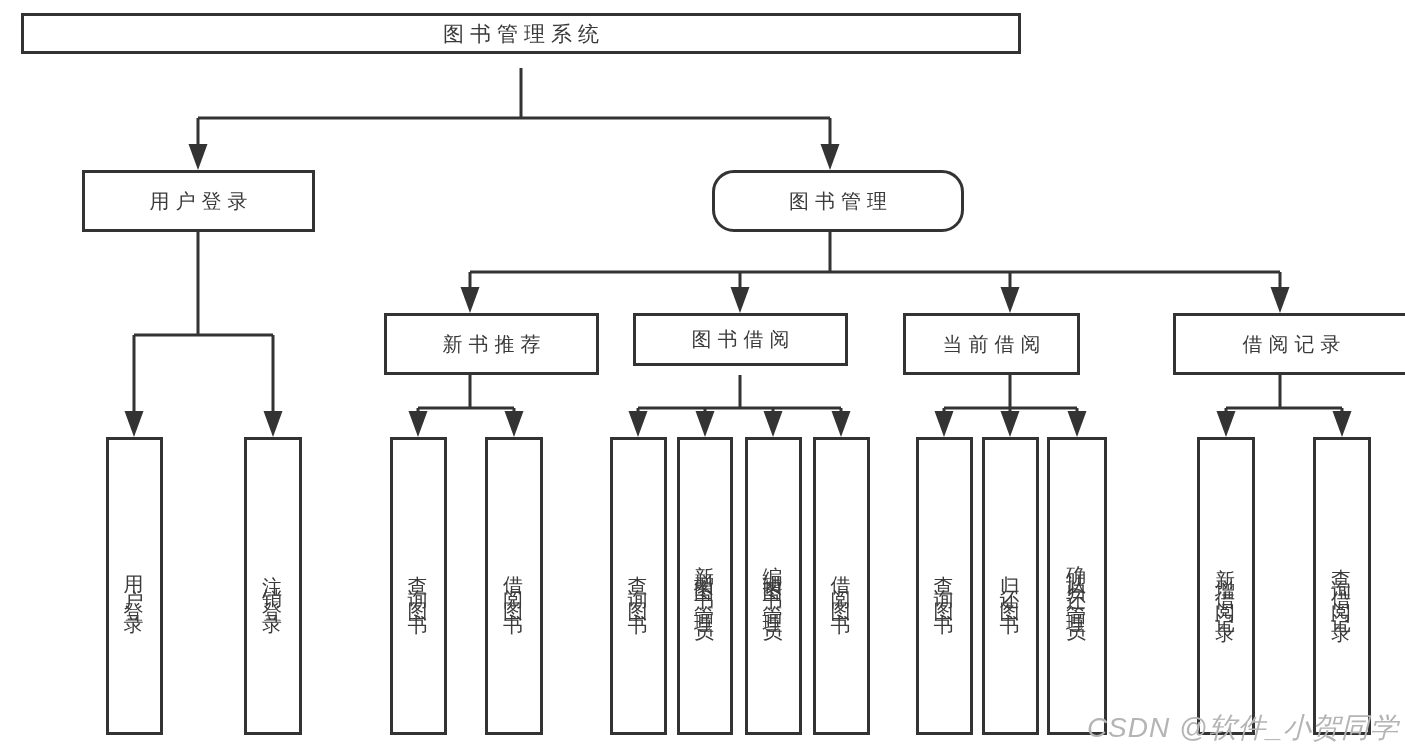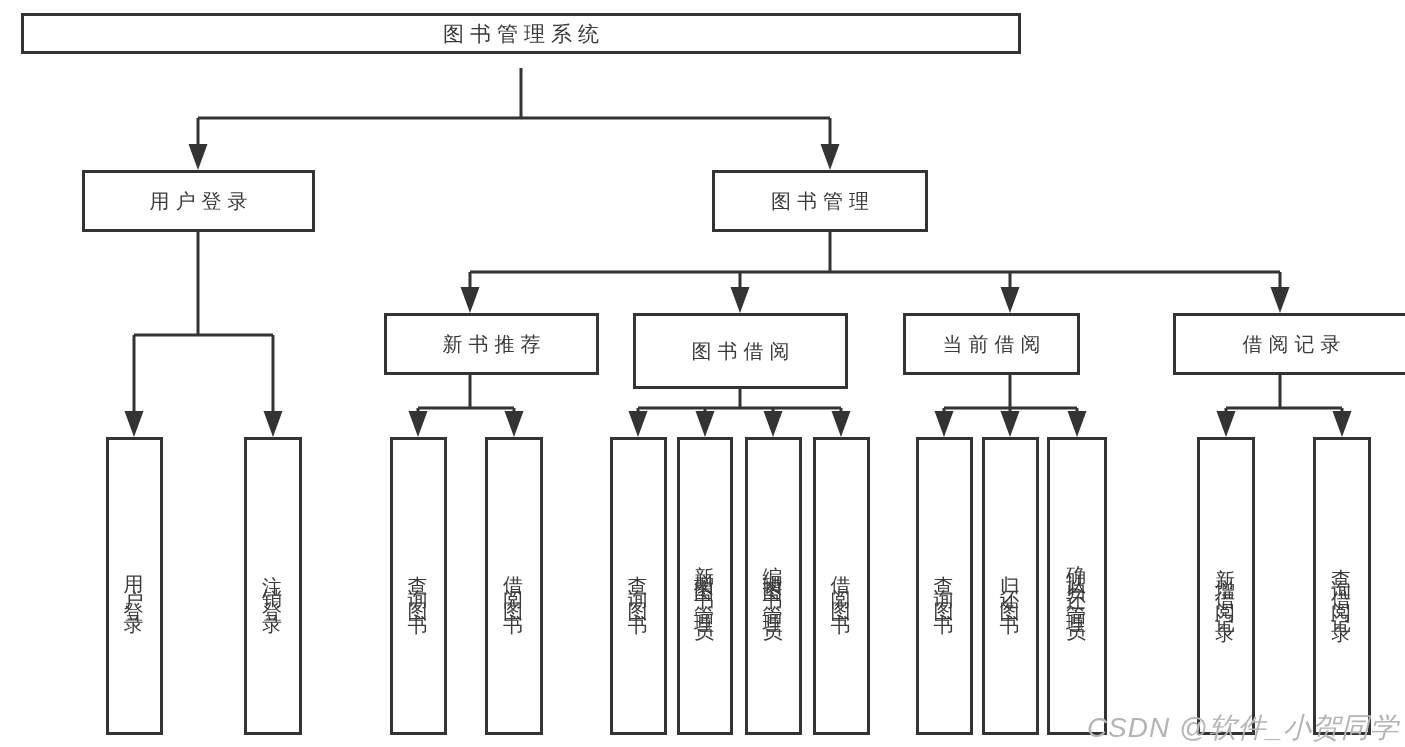--- a/index.html
+++ b/index.html
@@ -106,28 +106,28 @@
     <polygon points="1332.5,411 1351.5,411 1342,437"></polygon>
   </svg>
 
   <div class="box hbox root-box" style="left:21px; top:13px; width:1000px; height:41px;">
     <span class="lbl">图书管理系统</span>
   </div>
 
   <div class="box hbox" style="left:82px; top:170px; width:233px; height:62px;">
     <span class="lbl">用户登录</span>
   </div>
-  <div class="box hbox" style="left:712px; top:170px; width:216px; height:62px;">
+  <div class="box hbox" style="left:712px; top:170px; width:252px; height:62px;border-radius:22px;">
     <span class="lbl">图书管理</span>
   </div>
 
   <div class="box hbox" style="left:363px; top:313px; width:215px; height:62px;margin-left:21px;">
     <span class="lbl">新书推荐</span>
   </div>
-  <div class="box hbox" style="left:633px; top:313px; width:215px; height:76px;">
+  <div class="box hbox" style="left:633px; top:313px; width:215px; height:53px;">
     <span class="lbl">图书借阅</span>
   </div>
   <div class="box hbox" style="left:903px; top:313px; width:177px; height:62px;">
     <span class="lbl">当前借阅</span>
   </div>
   <div class="box hbox" style="left:1173px; top:313px; width:237px; height:62px;">
     <span class="lbl">借阅记录</span>
   </div>
 
   <div class="box vbox v4" style="left:106px; top:437px; width:57px; height:298px;">

